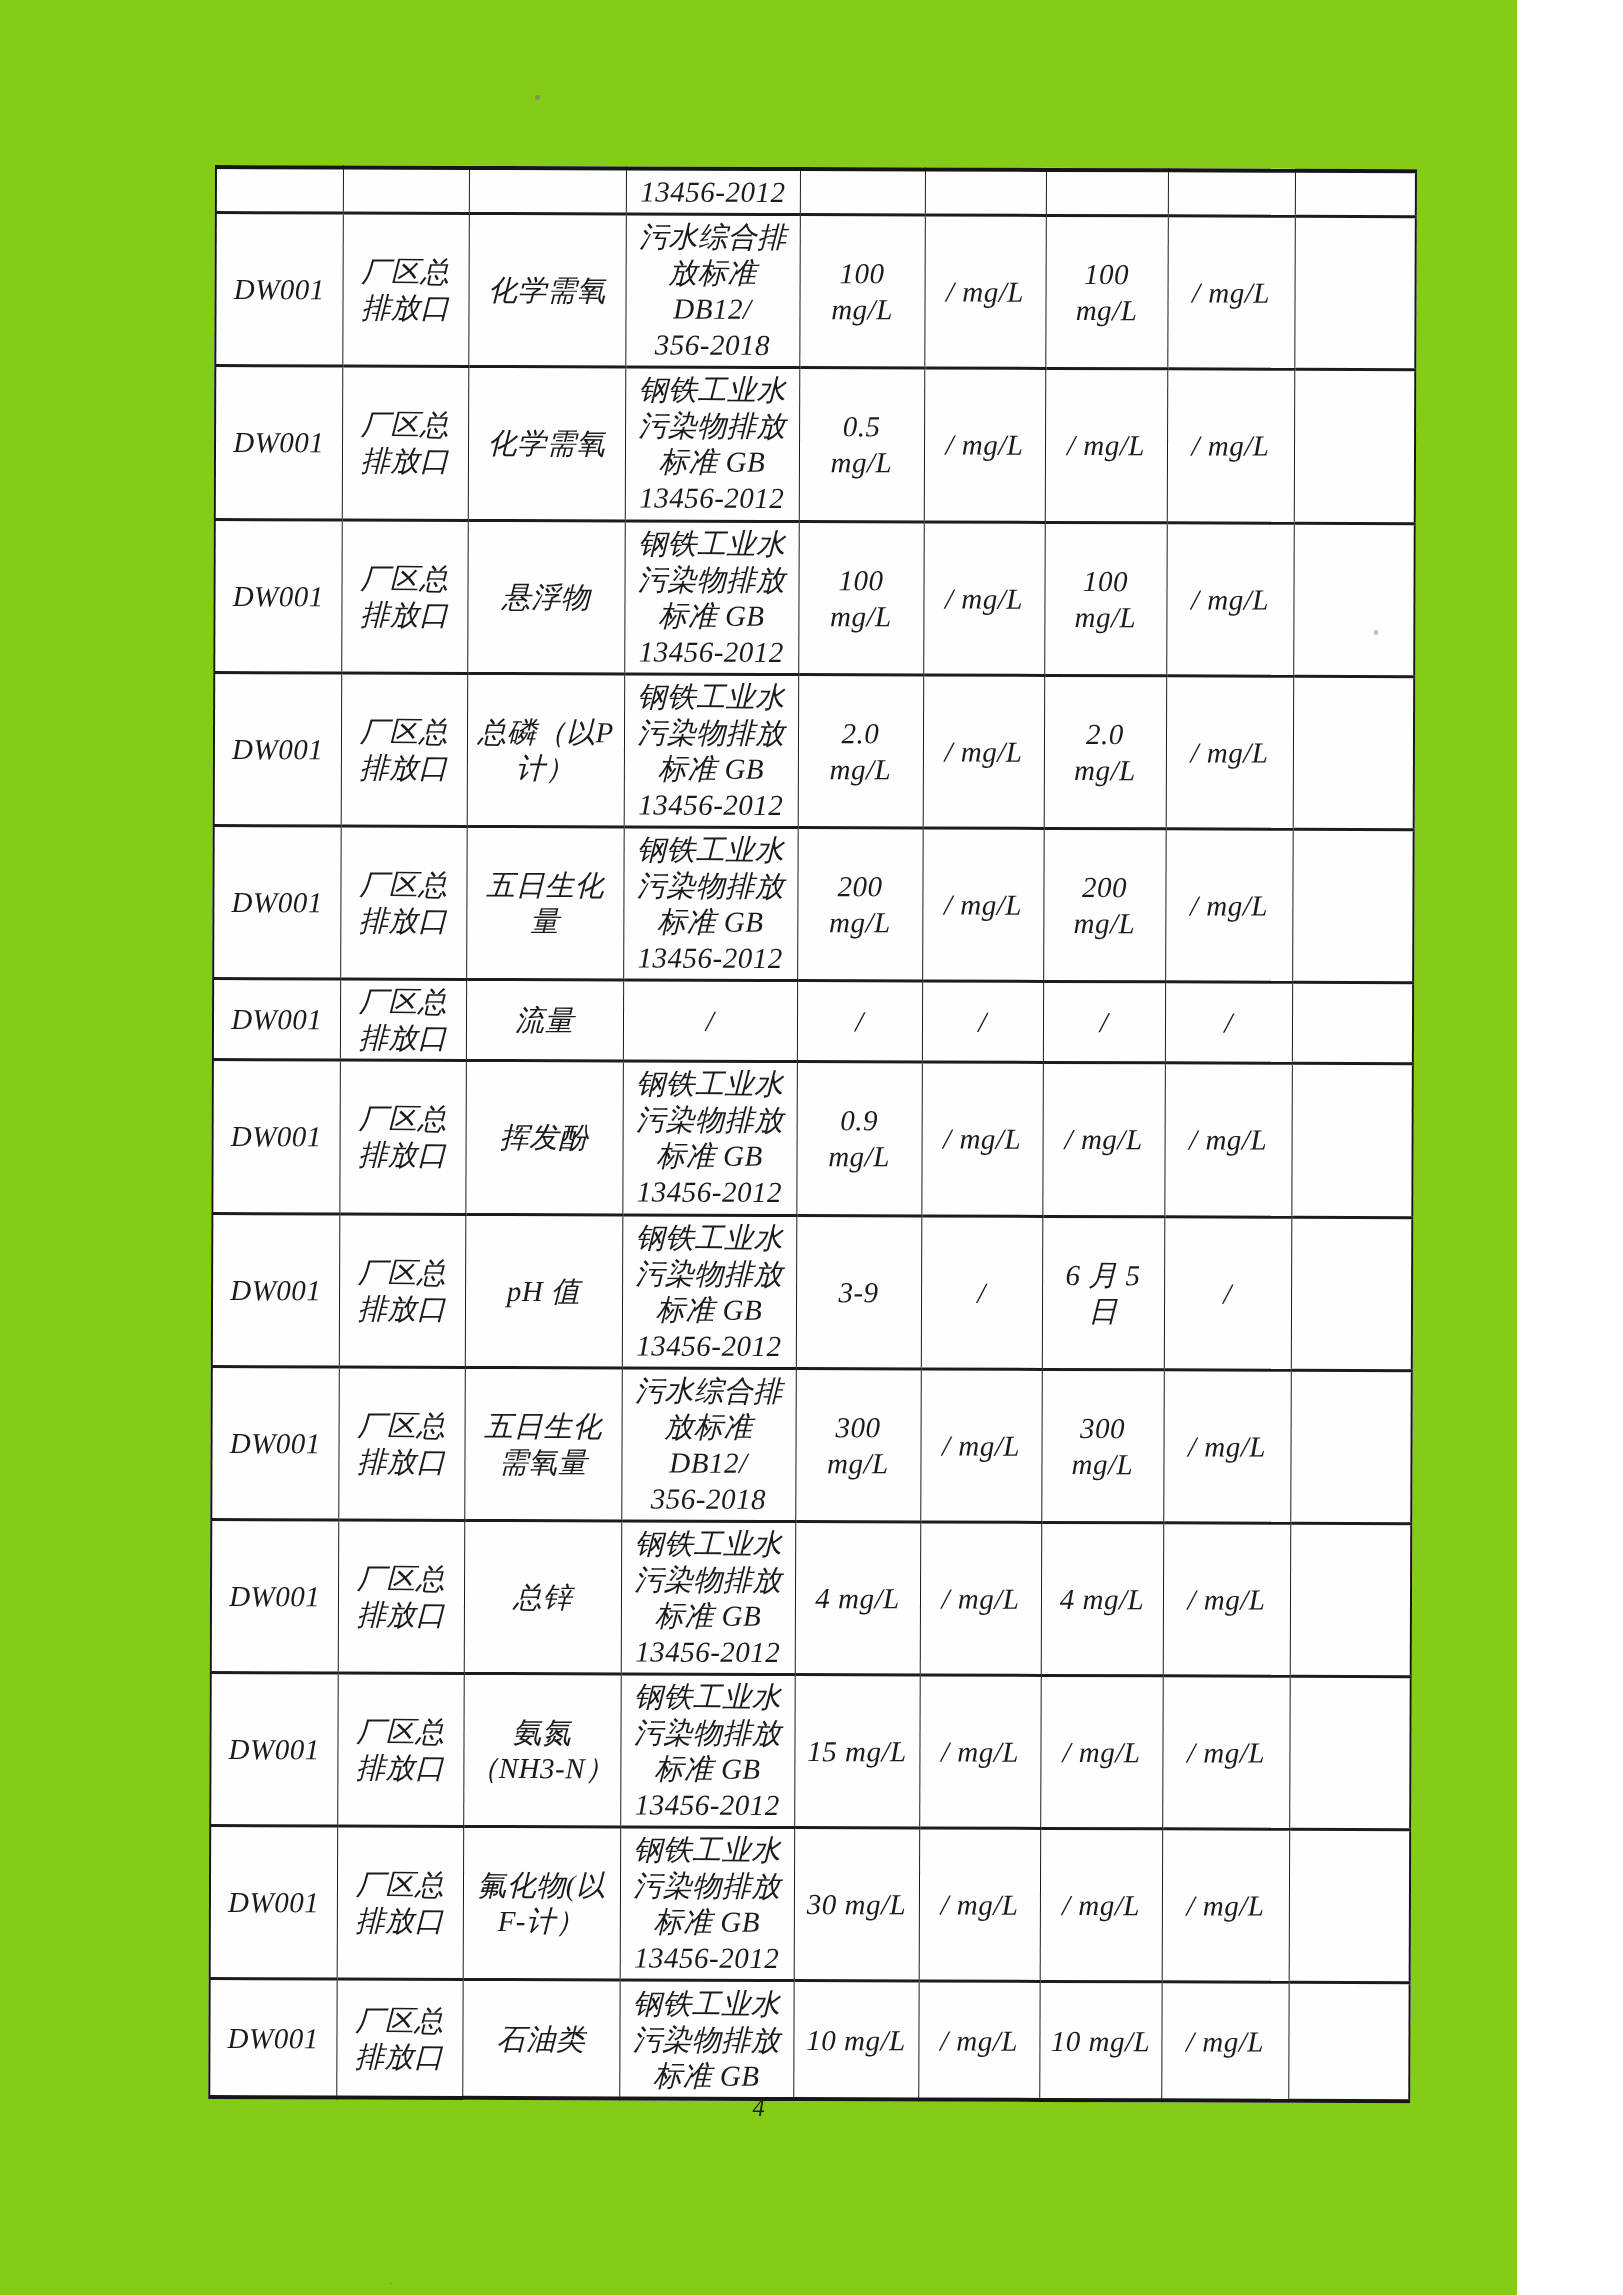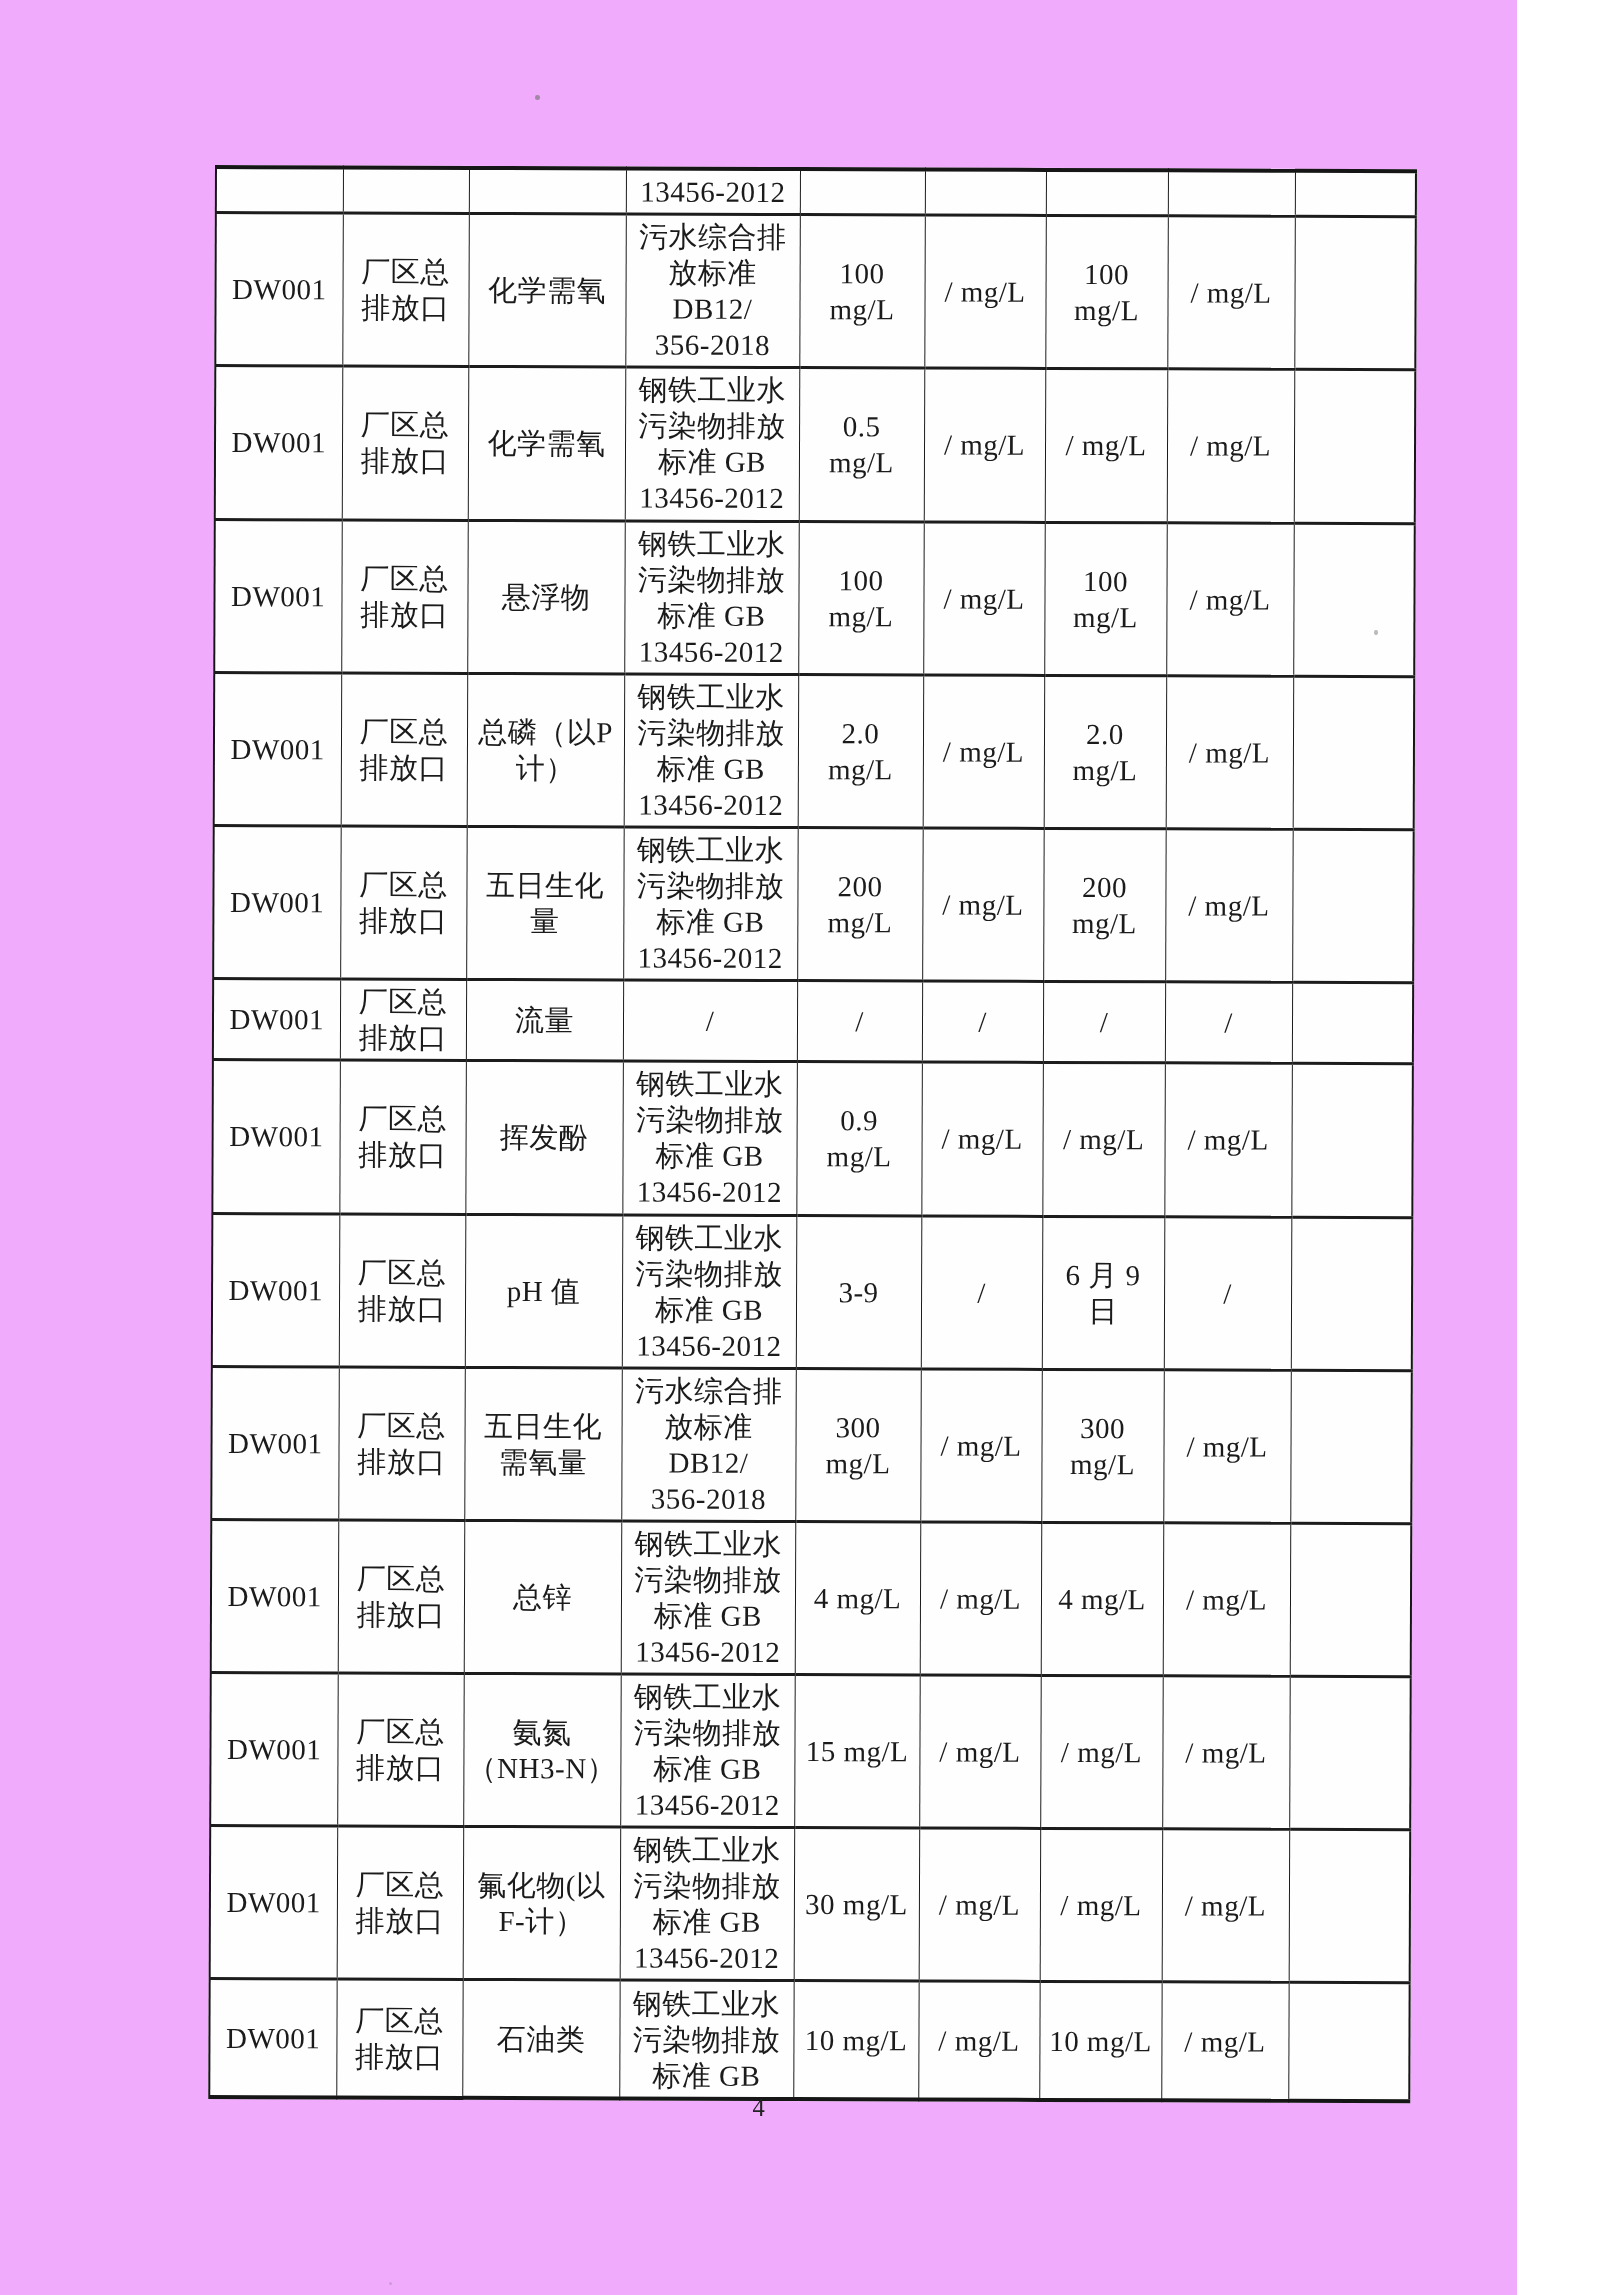--- a/index.html
+++ b/index.html
@@ -1,23 +1,24 @@
 <!DOCTYPE html>
 <html style="font-size:8.2px"><head>
 <meta charset="utf-8">
 <style>
   html,body { margin:0; padding:0; background:#ffffff; }
   .page {
     position: relative;
     width: 1517px;
     height: 2295px;
-    background: #f0abfc;
+    background: #84cc16;
     overflow: hidden;
     font-family: "Liberation Serif", "DejaVu Serif", serif;
     color: #1b1b1b;
+    font-style: italic;
   }
   .table-wrap {
     position: absolute;
     left: 215px;
     top: 165px;
     transform: rotate(0.2deg);
     transform-origin: 0 0;
   }
   table.monitor {
     border-collapse: collapse;
@@ -202,21 +203,21 @@
             <td>DW001</td>
             <td>厂区总
 排放口</td>
             <td>pH 值</td>
             <td>钢铁工业水
 污染物排放
 标准 GB
 13456-2012</td>
             <td>3-9</td>
             <td>/</td>
-            <td>6 月 9
+            <td>6 月 5
 日</td>
             <td>/</td>
             <td></td>
           </tr>
           <tr>
             <td>DW001</td>
             <td>厂区总
 排放口</td>
             <td>五日生化
 需氧量</td>

